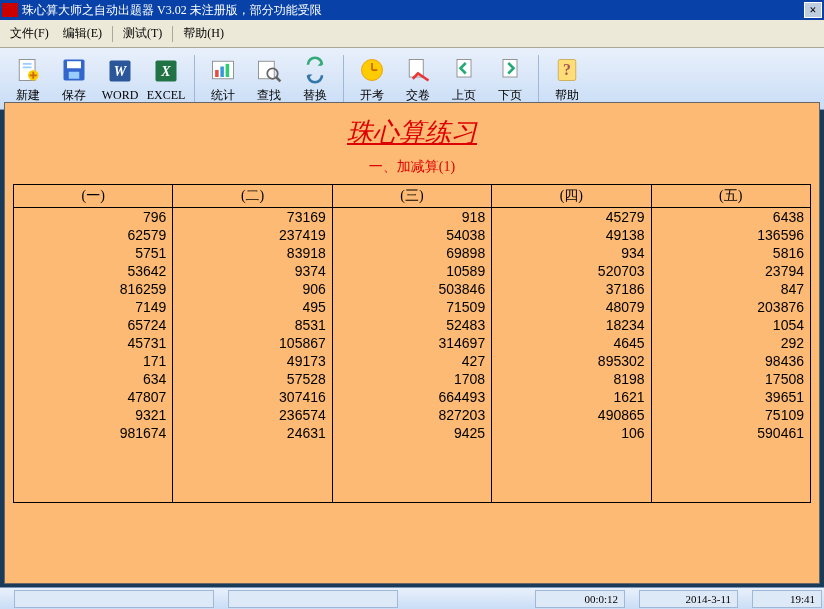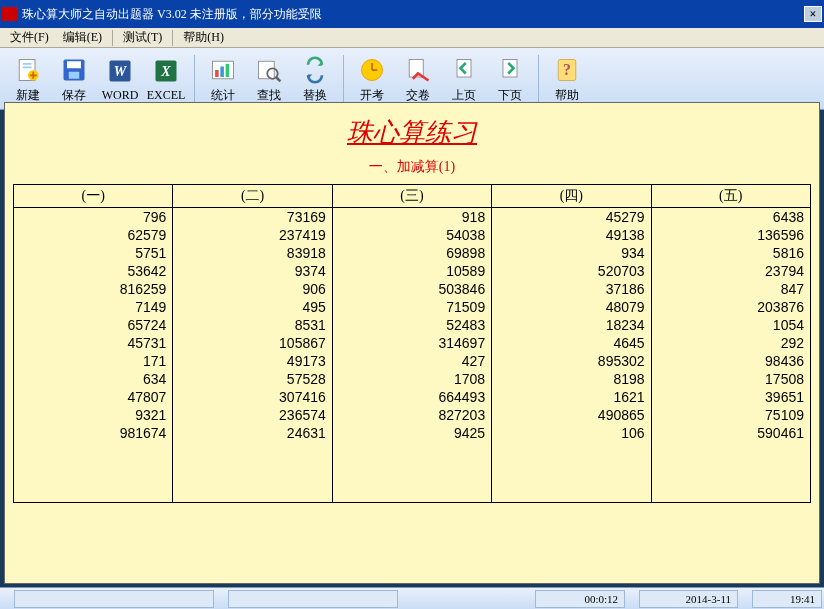--- a/index.html
+++ b/index.html
@@ -1,30 +1,30 @@
 <!DOCTYPE html>
 <html><head>
 <meta charset="utf-8">
 <style>
 *{box-sizing:border-box;margin:0;padding:0}
 body{font-family:"SimSun","宋体",serif;font-size:12px;background:#1a3a5a;width:824px;height:609px;overflow:hidden;position:relative}
-.titlebar{height:28px;background:linear-gradient(#0842a8,#0842a8);color:#fff;display:flex;align-items:center;padding:0 2px;font-family:"SimSun"}
+.titlebar{height:20px;background:linear-gradient(#0842a8,#0842a8);color:#fff;display:flex;align-items:center;padding:0 2px;font-family:"SimSun"}
 .titlebar-icon{width:16px;height:14px;background:#c00;margin-right:4px;display:inline-block}
 .titlebar-text{flex:1;font-size:12px}
 .titlebar-close{width:18px;height:16px;background:#bfcde0;color:#000;text-align:center;line-height:14px;font-weight:bold;cursor:pointer;border:1px solid #fff}
-.menubar{height:20px;background:#ece9d8;border-bottom:1px solid #aca899;display:flex;align-items:center;padding-left:4px;gap:2px}
+.menubar{height:28px;background:#ece9d8;border-bottom:1px solid #aca899;display:flex;align-items:center;padding-left:4px;gap:2px}
 .menu-item{padding:2px 6px;cursor:pointer}
 .menusep{width:1px;height:16px;background:#aca899;margin:0 2px}
 .toolbar{height:62px;background:linear-gradient(#e9f0fb,#c9ddf6);border-bottom:1px solid #7a96b8;display:flex;align-items:center;padding:0 6px;gap:2px}
 .tool-btn{width:44px;height:54px;display:flex;flex-direction:column;align-items:center;justify-content:center;cursor:pointer;border:1px solid transparent;border-radius:3px}
 .tool-icon{width:32px;height:32px;display:flex;align-items:center;justify-content:center}
 .tool-icon svg{width:28px;height:28px}
 .tool-label{font-size:12px;margin-top:1px}
 .toolsep{width:1px;height:48px;background:#9fb8d8;margin:0 4px}
-.content{position:absolute;top:102px;left:4px;right:4px;bottom:25px;background:#fef9c3;border:1px solid #666;overflow:hidden}
+.content{position:absolute;top:102px;left:4px;right:4px;bottom:25px;background:#fdba74;border:1px solid #666;overflow:hidden}
 .doc-title{text-align:center;font-size:26px;color:#d00;font-style:italic;font-family:"KaiTi","楷体",serif;text-decoration:underline;margin-top:12px}
 .doc-sub{text-align:center;font-size:14px;color:#d00;margin-top:8px;margin-bottom:8px}
 .tbl{border-collapse:collapse;width:calc(100% - 16px);margin:0 8px;font-size:14px;font-family:Arial,sans-serif;color:#000}
 .tbl th{border:1px solid #000;font-weight:normal;padding:2px;font-size:14px;font-family:"SimSun"}
 .tbl td{border-left:1px solid #000;border-right:1px solid #000;text-align:right;padding:0 6px;line-height:18px;vertical-align:top}
 .tbl tr.lastrow td{border-bottom:1px solid #000;padding-bottom:60px}
 .statusbar{position:absolute;bottom:0;left:0;right:0;height:22px;background:linear-gradient(#e9f0fb,#c9ddf6);border-top:1px solid #7a96b8;display:flex;align-items:center;font-size:11px}
 .status-cell{border:1px solid #9fb8d8;height:18px;line-height:16px;padding:0 6px;margin-left:14px;background:#dde9f7}
 .status-spacer{flex:1}
 .bgstrip{position:absolute;left:4px;right:4px;bottom:25px;height:40px;background:linear-gradient(#4a6a85,#2a4560)}

